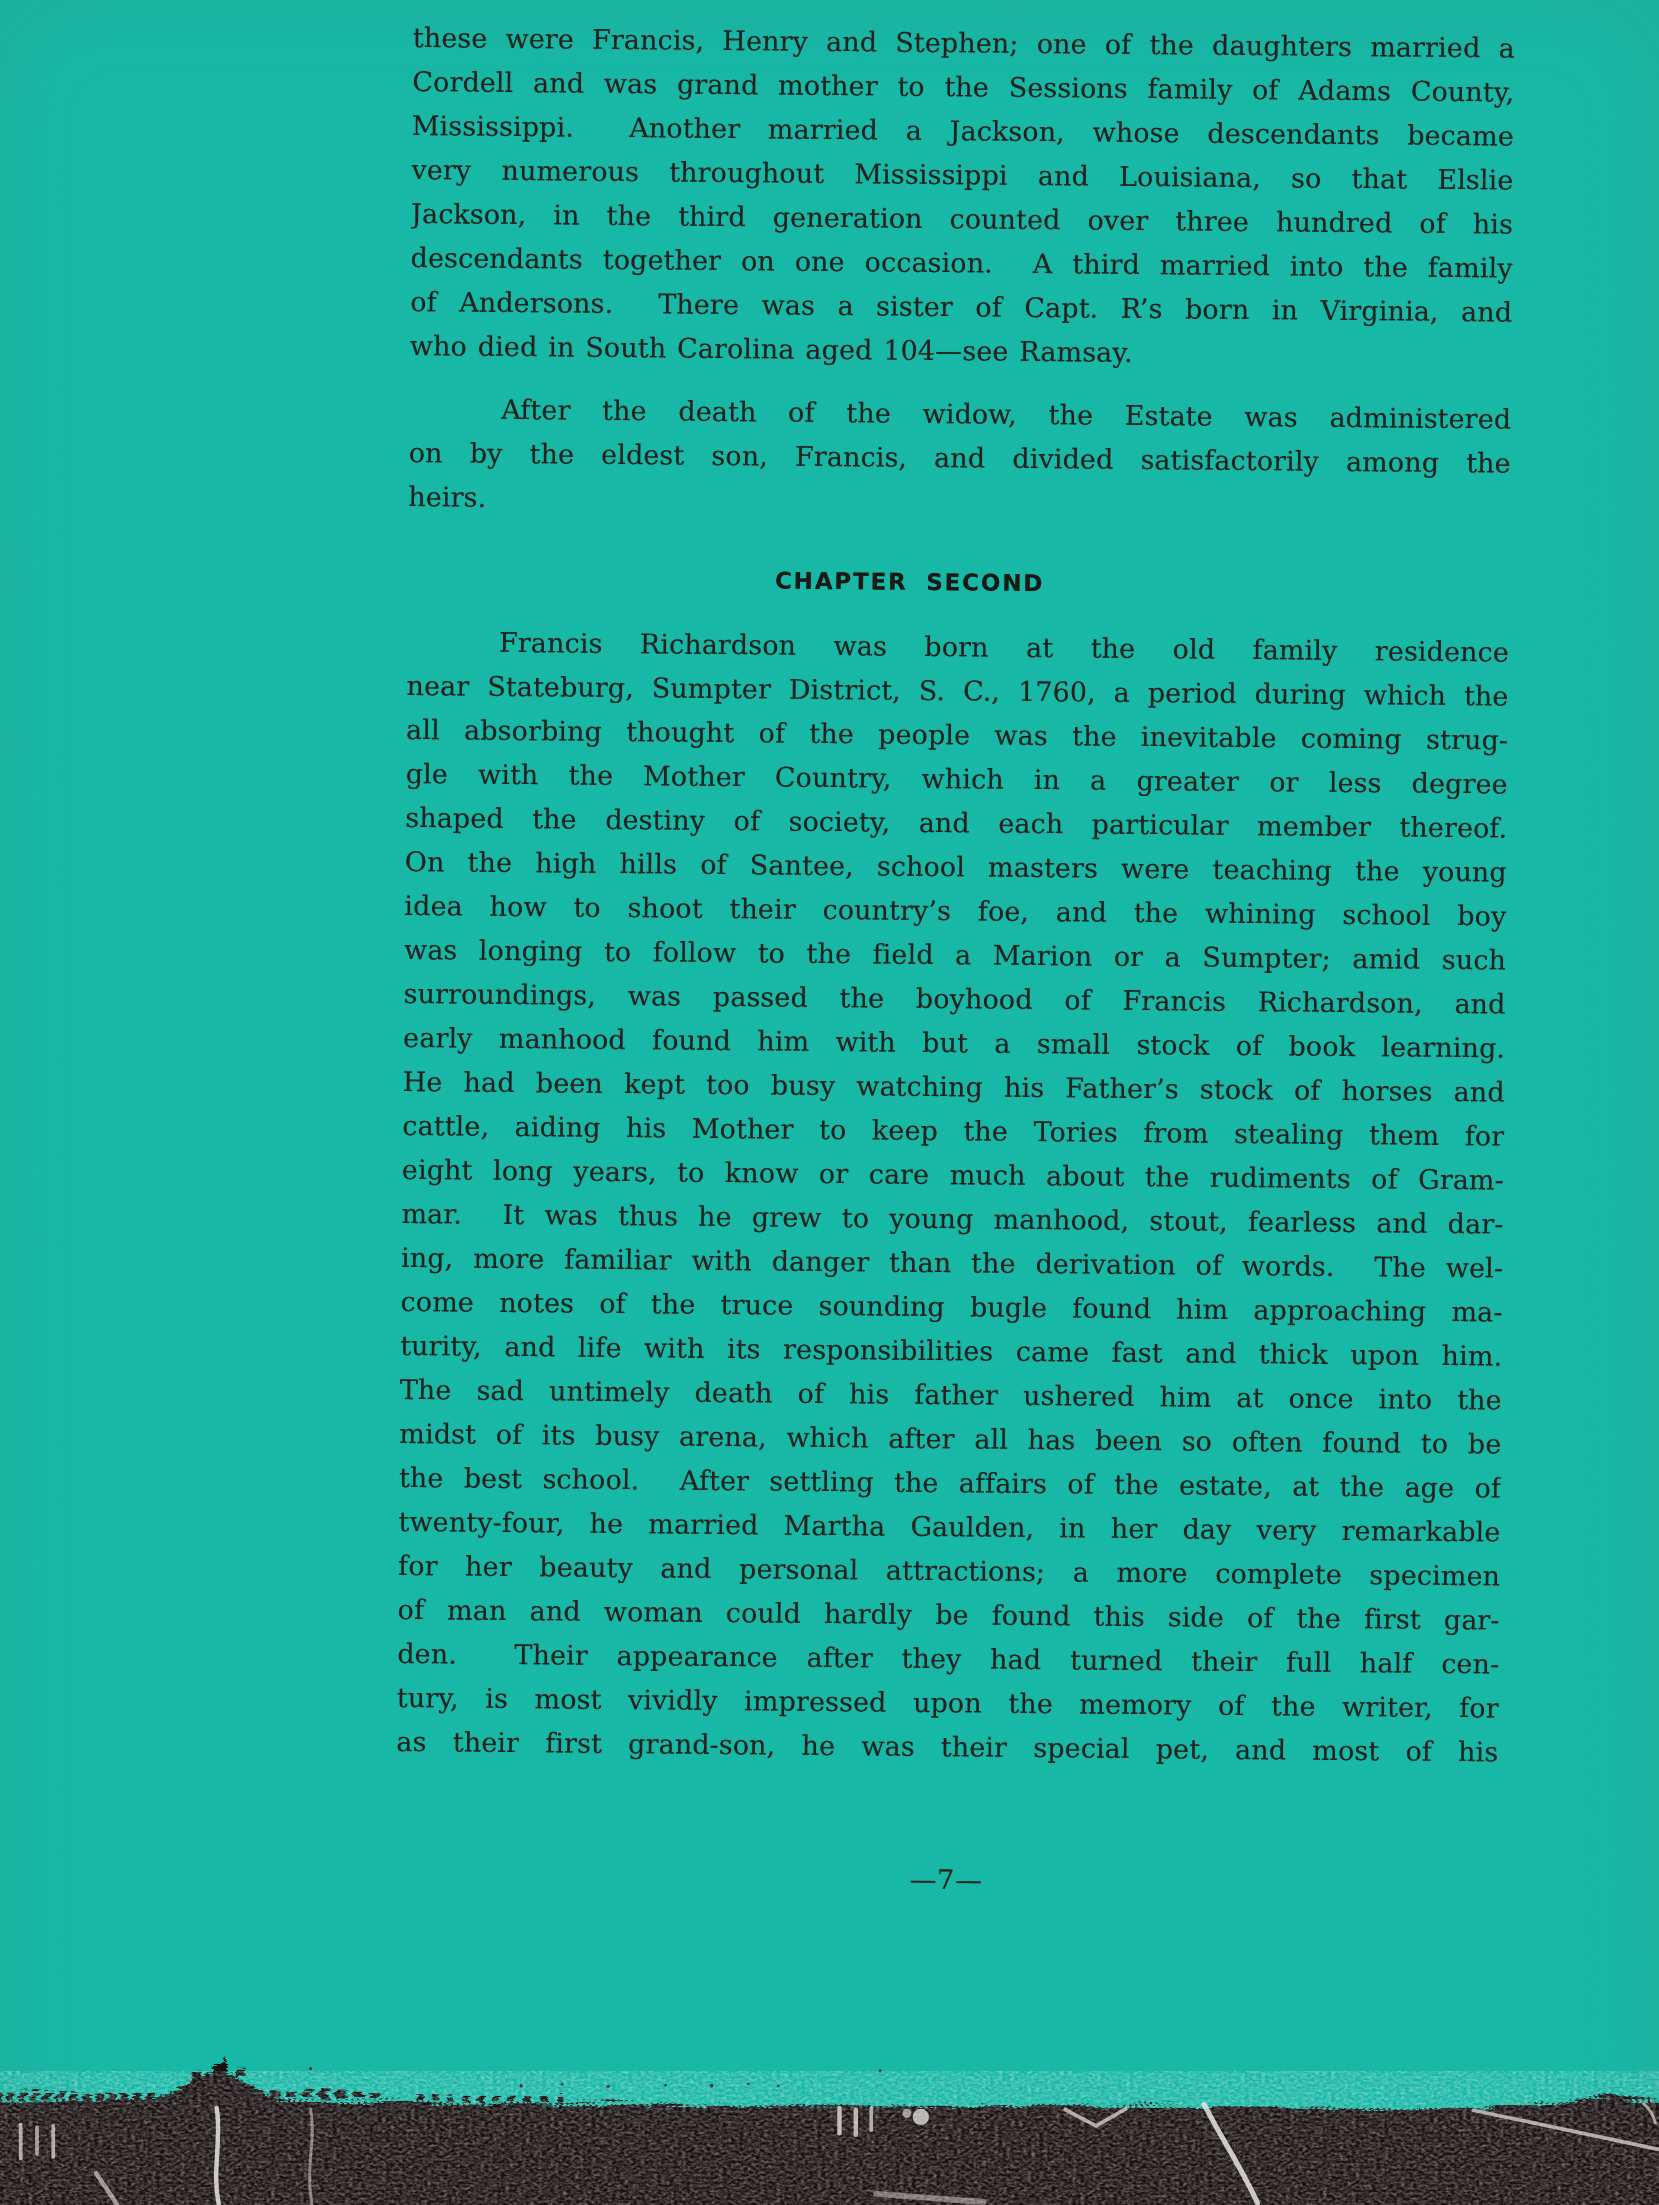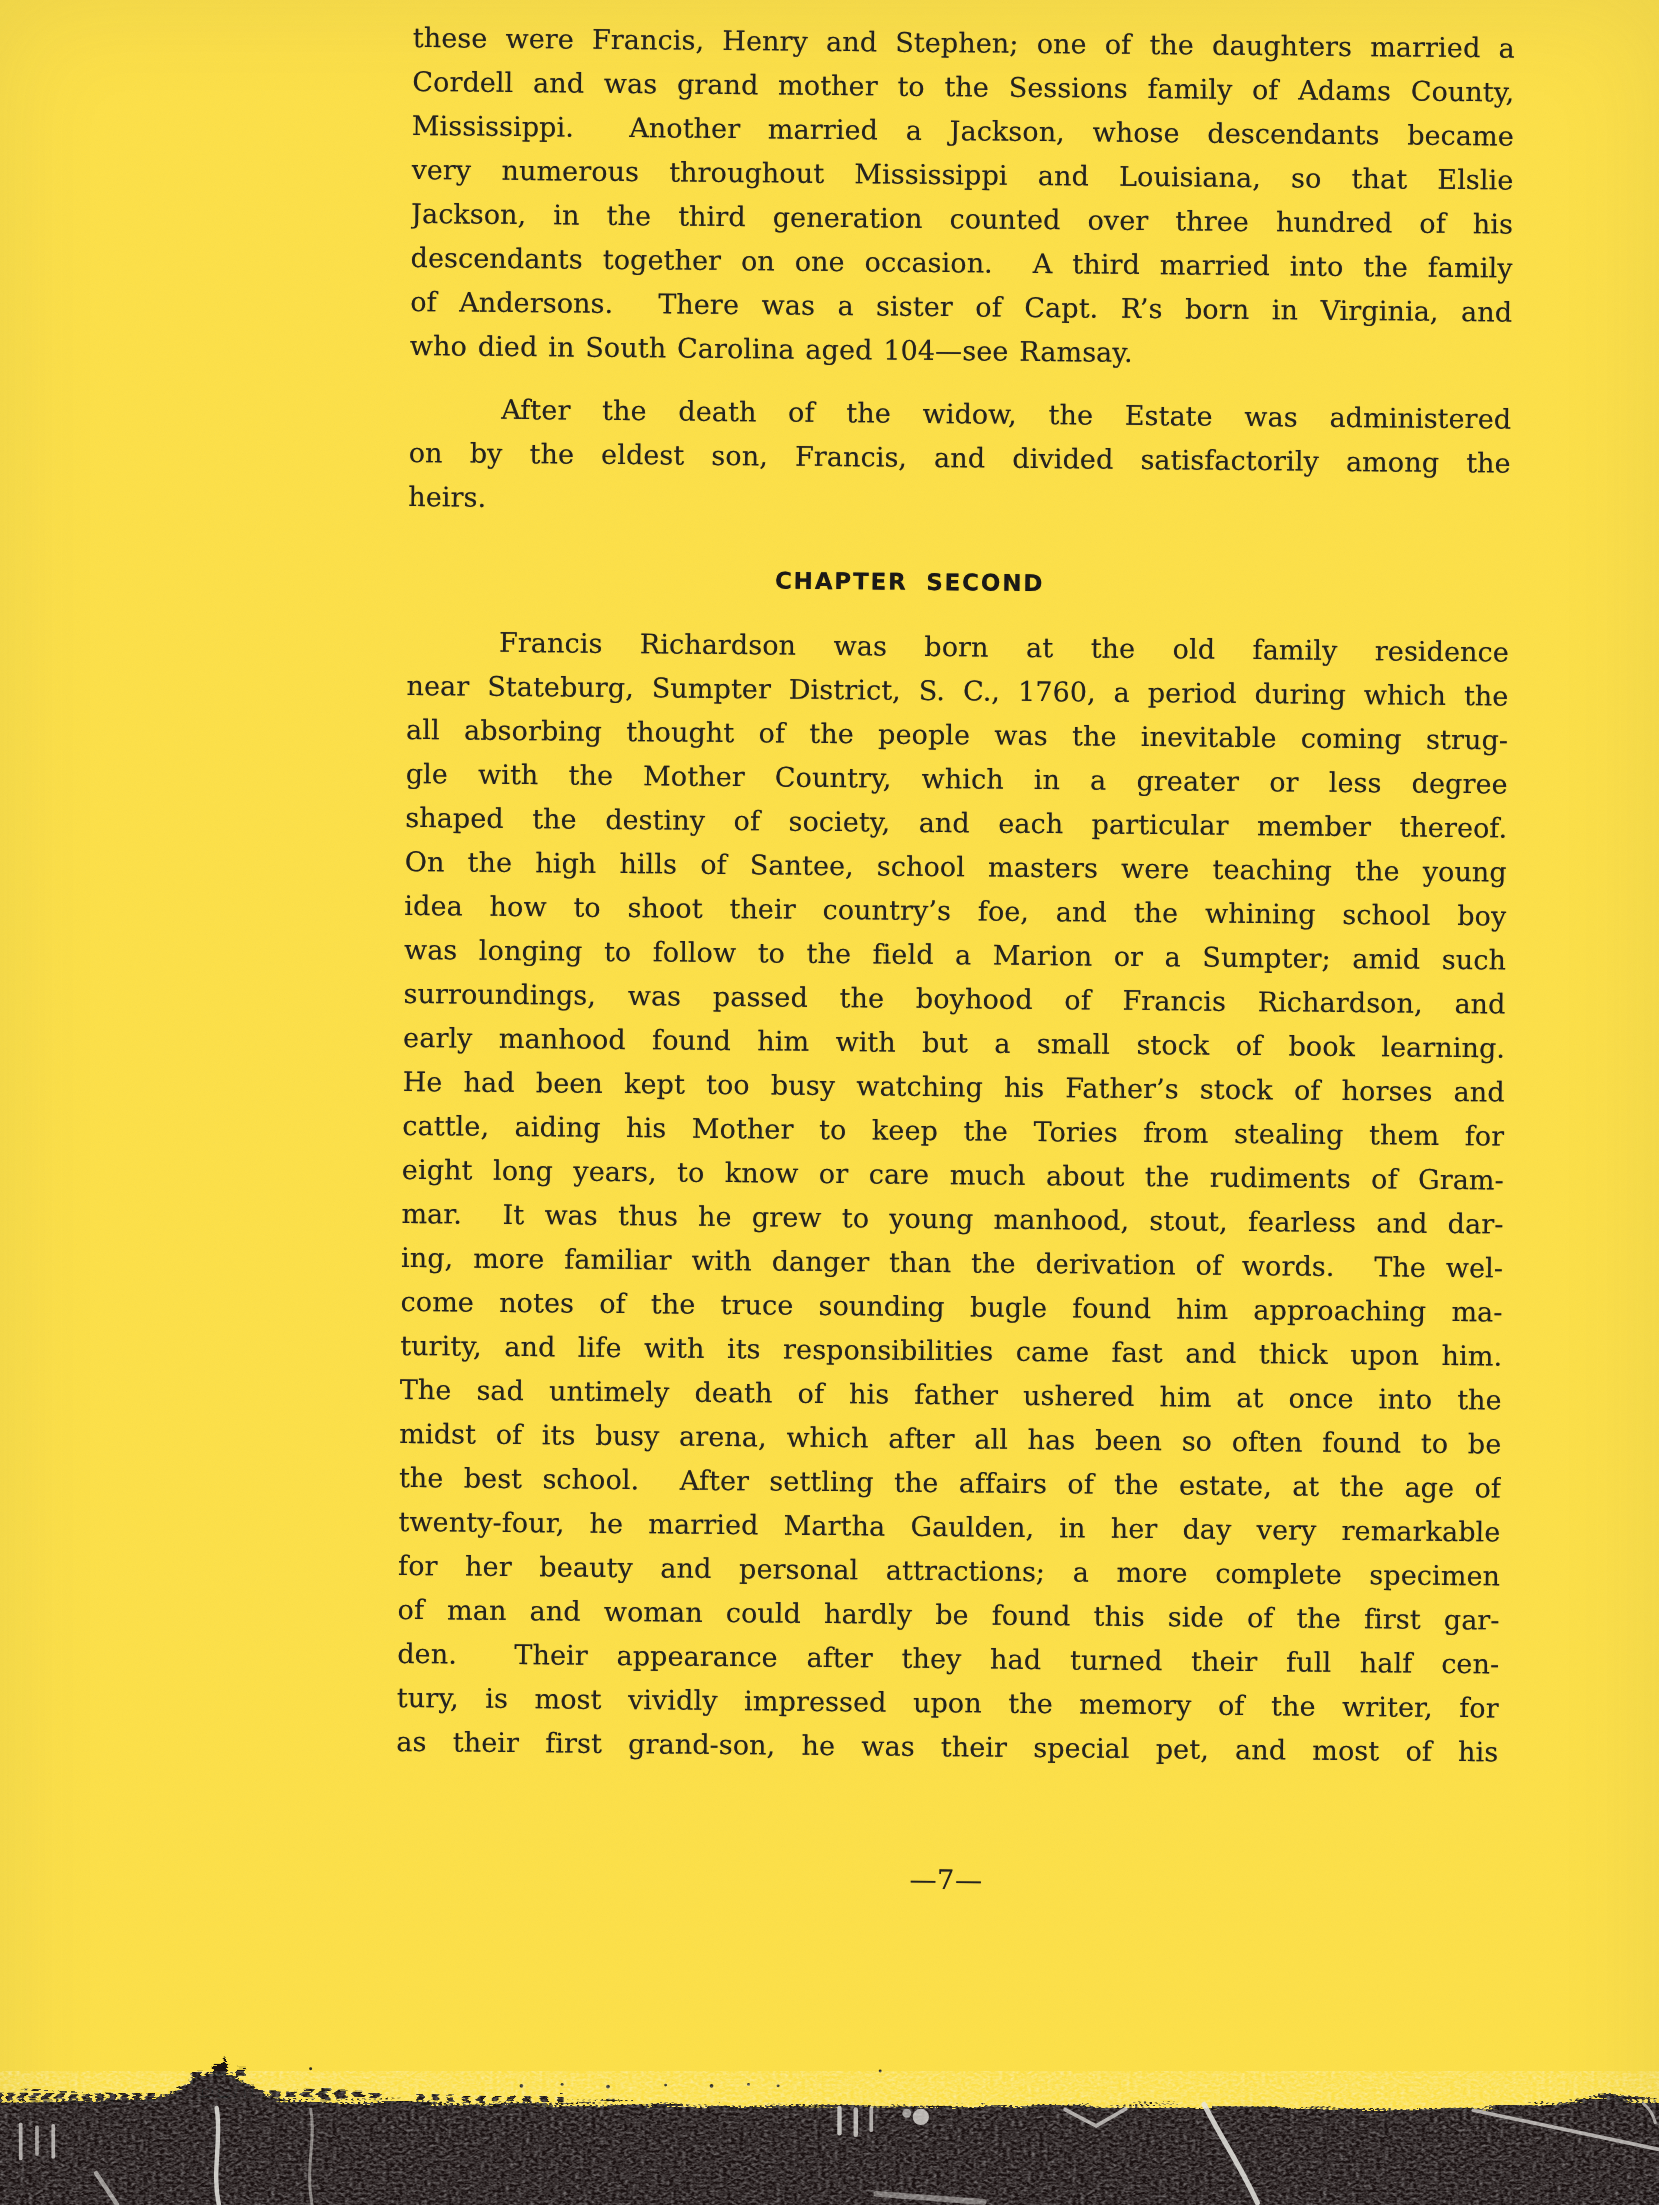--- a/index.html
+++ b/index.html
@@ -1,19 +1,19 @@
 <!DOCTYPE html>
 <html style="font-size:12px"><head>
 <meta charset="utf-8">
 <style>
   html,body{margin:0;padding:0;background:#e8e6e1;}
   .page{
     position:relative;
     width:1659px;height:2205px;
-    background:#fde047;
+    background:#14b8a6;
     overflow:hidden;
     font-family:"DejaVu Serif", serif;
     color:#211f1b;
     box-shadow:inset 0 0 104px rgba(90,84,72,0.10);
   }
   .text-block{
     position:absolute;
     left:413px;top:16.3px;width:1102px;
     transform:rotate(0.55deg);
     transform-origin:0 0;

